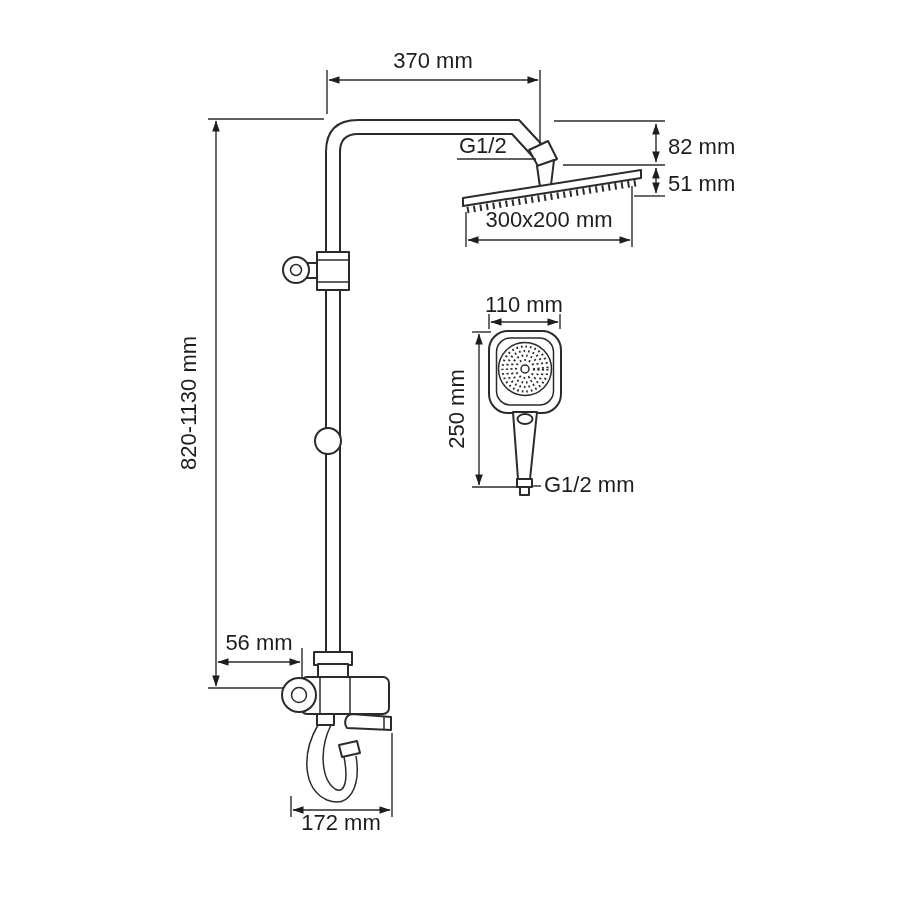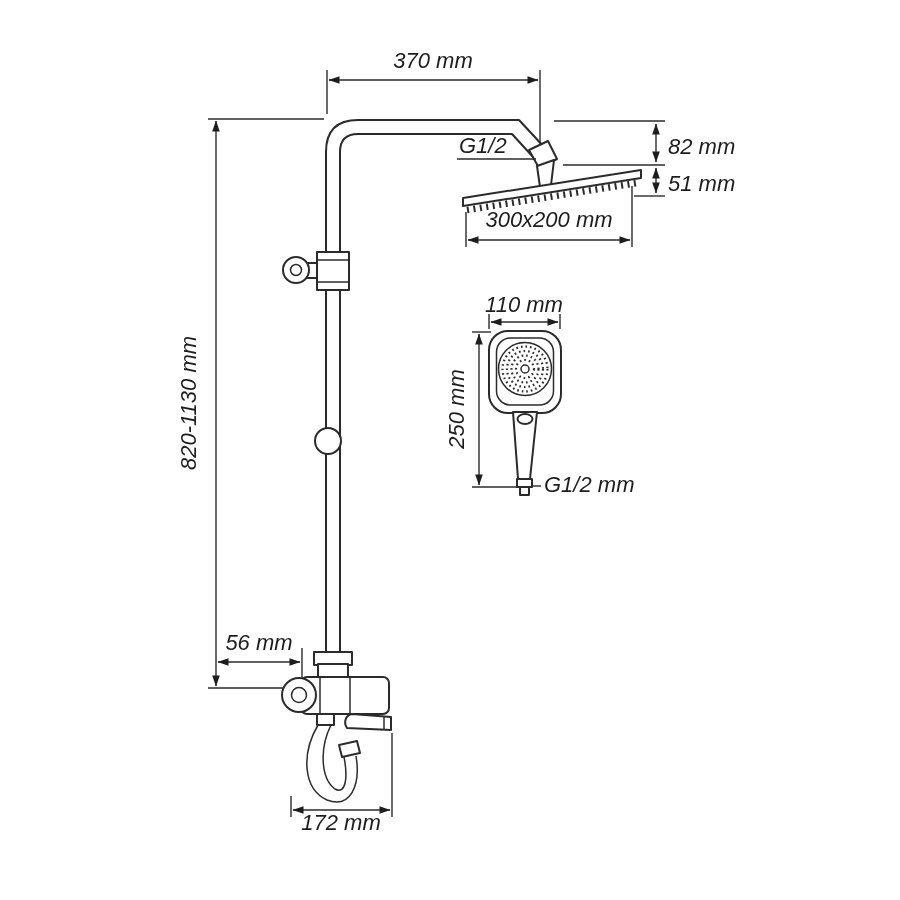--- a/index.html
+++ b/index.html
@@ -9,21 +9,20 @@
     width: 900px;
     height: 900px;
     overflow: hidden;
   }
   .canvas {
     position: relative;
     width: 900px;
     height: 900px;
     background: #ffffff;
     font-family: "Liberation Sans", sans-serif;
-    font-style: italic;
   }
   svg { display: block; }
   .dim-text {
     font-family: "Liberation Sans", sans-serif;
     font-size: 22px;
     fill: #1d1d1d;
   }
   .dline {
     stroke: #2b2b2b;
     stroke-width: 1.4;

